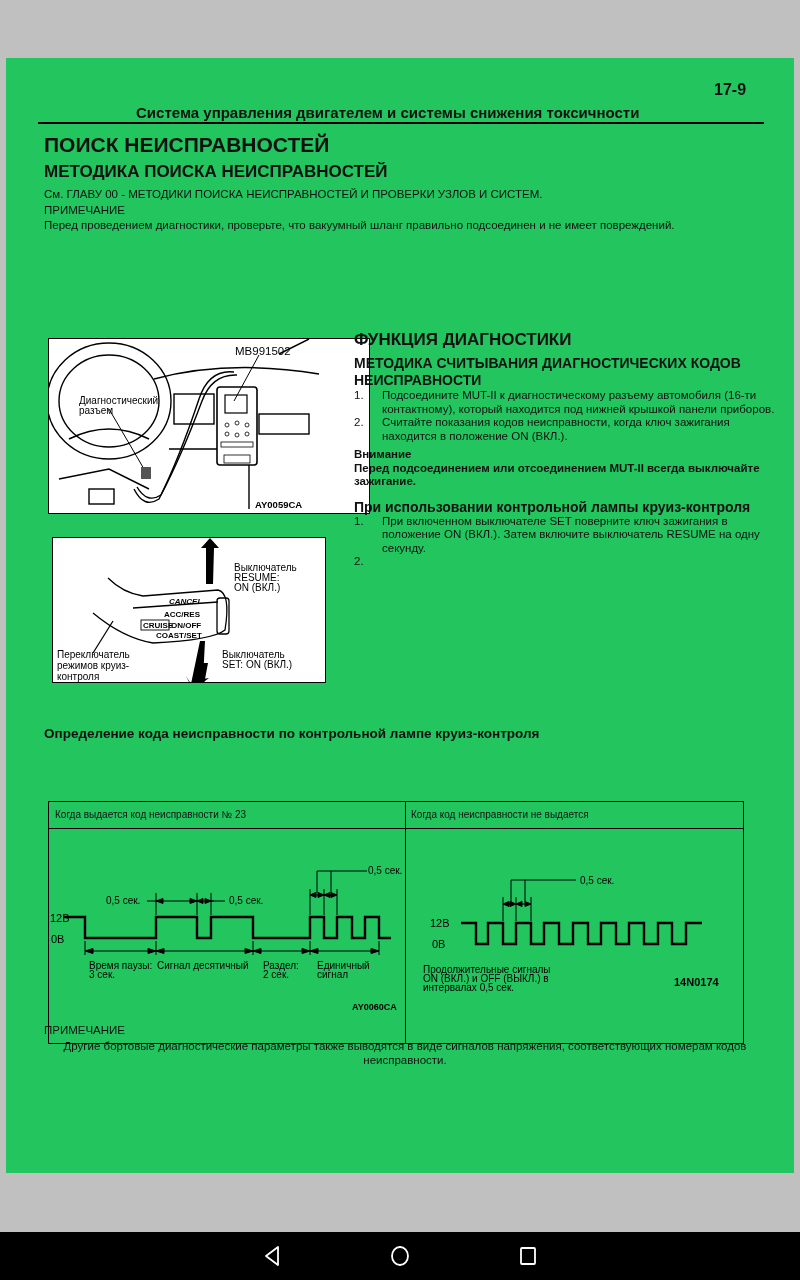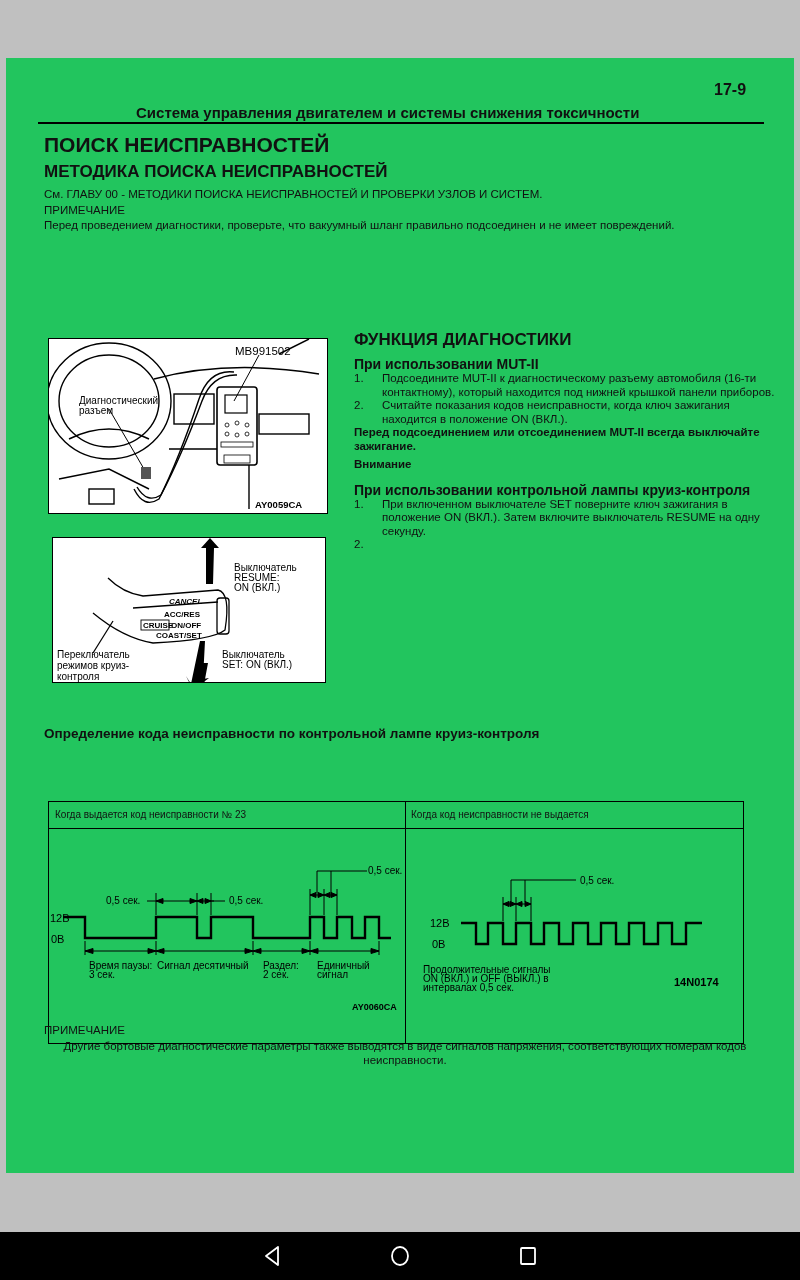--- a/index.html
+++ b/index.html
@@ -38,21 +38,21 @@
   <div class="abs hdr-title">Система управления двигателем и системы снижения токсичности</div>
   <div class="abs hdr-num">17-9</div>
   <div class="abs hdr-rule"></div>
 
   <div class="abs h1">ПОИСК НЕИСПРАВНОСТЕЙ</div>
   <div class="abs h2">МЕТОДИКА ПОИСКА НЕИСПРАВНОСТЕЙ</div>
   <div class="abs small" style="left:38px;top:130px;">См. ГЛАВУ 00 - МЕТОДИКИ ПОИСКА НЕИСПРАВНОСТЕЙ И ПРОВЕРКИ УЗЛОВ И СИСТЕМ.</div>
   <div class="abs small" style="left:38px;top:146px;">ПРИМЕЧАНИЕ</div>
   <div class="abs small" style="left:38px;top:161px;">Перед проведением диагностики, проверьте, что вакуумный шланг правильно подсоединен и не имеет повреждений.</div>
 
-  <div class="abs fig" style="left:42px;top:280px;width:278px;height:174px;">
+  <div class="abs fig" style="left:42px;top:280px;width:278px;height:174px;padding-left:42px;">
     <svg width="278" height="174" viewBox="0 0 278 174">
       <g fill="none" stroke="#000" stroke-width="1.4">
         <ellipse cx="60" cy="62" rx="62" ry="58"></ellipse>
         <ellipse cx="60" cy="62" rx="50" ry="46"></ellipse>
         <path d="M20 100 Q60 80 100 100"></path>
         <path d="M105 40 Q180 20 270 35"></path>
         <path d="M230 15 L260 0"></path>
         <rect x="125" y="55" width="40" height="30"></rect>
         <rect x="210" y="75" width="50" height="20"></rect>
         <path d="M120 110 L200 110 L200 170"></path>
@@ -107,27 +107,27 @@
       <text x="169" y="130" font-size="10">SET: ON (ВКЛ.)</text>
       <text x="4" y="120" font-size="10">Переключатель</text>
       <text x="4" y="131" font-size="10">режимов круиз-</text>
       <text x="4" y="142" font-size="10">контроля</text>
       <text x="186" y="150" font-size="8.5" font-weight="bold">A07I0055</text>
     </svg>
   </div>
 
   <div class="abs right-col" style="top:272px;">
     <div class="rh1">ФУНКЦИЯ ДИАГНОСТИКИ</div>
-    <div class="rh3" style="margin-top:6px;">При использовании MUT-II</div>
+    <div class="rh2" style="margin-top:5px;">МЕТОДИКА СЧИТЫВАНИЯ ДИАГНОСТИЧЕСКИХ КОДОВ НЕИСПРАВНОСТИ</div>
     <ol class="steps">
       <li><span class="num">1.</span><span>Подсоедините MUT-II к диагностическому разъему автомобиля (16-ти контактному), который находится под нижней крышкой панели приборов.</span></li>
       <li><span class="num">2.</span><span>Считайте показания кодов неисправности, когда ключ зажигания находится в положение ON (ВКЛ.).</span></li>
     </ol>
+    <div class="warn" style="margin-top:5px;">Внимание</div>
     <div class="warn">Перед подсоединением или отсоединением MUT-II всегда выключайте зажигание.</div>
-    <div class="warn" style="margin-top:5px;">Внимание</div>
     <div class="rh3" style="margin-top:10px;">При использовании контрольной лампы круиз-контроля</div>
     <ol class="steps">
       <li><span class="num">1.</span><span>При включенном выключателе SET поверните ключ зажигания в положение ON (ВКЛ.). Затем включите выключатель RESUME на одну секунду.</span></li>
       <li><span class="num">2.</span></li>
     </ol>
   </div>
 
   <div class="abs" style="left:38px;top:668px;font-size:13.5px;font-weight:bold;white-space:nowrap;">Определение кода неисправности по контрольной лампе круиз-контроля</div>
 
   <div class="abs tbl">

